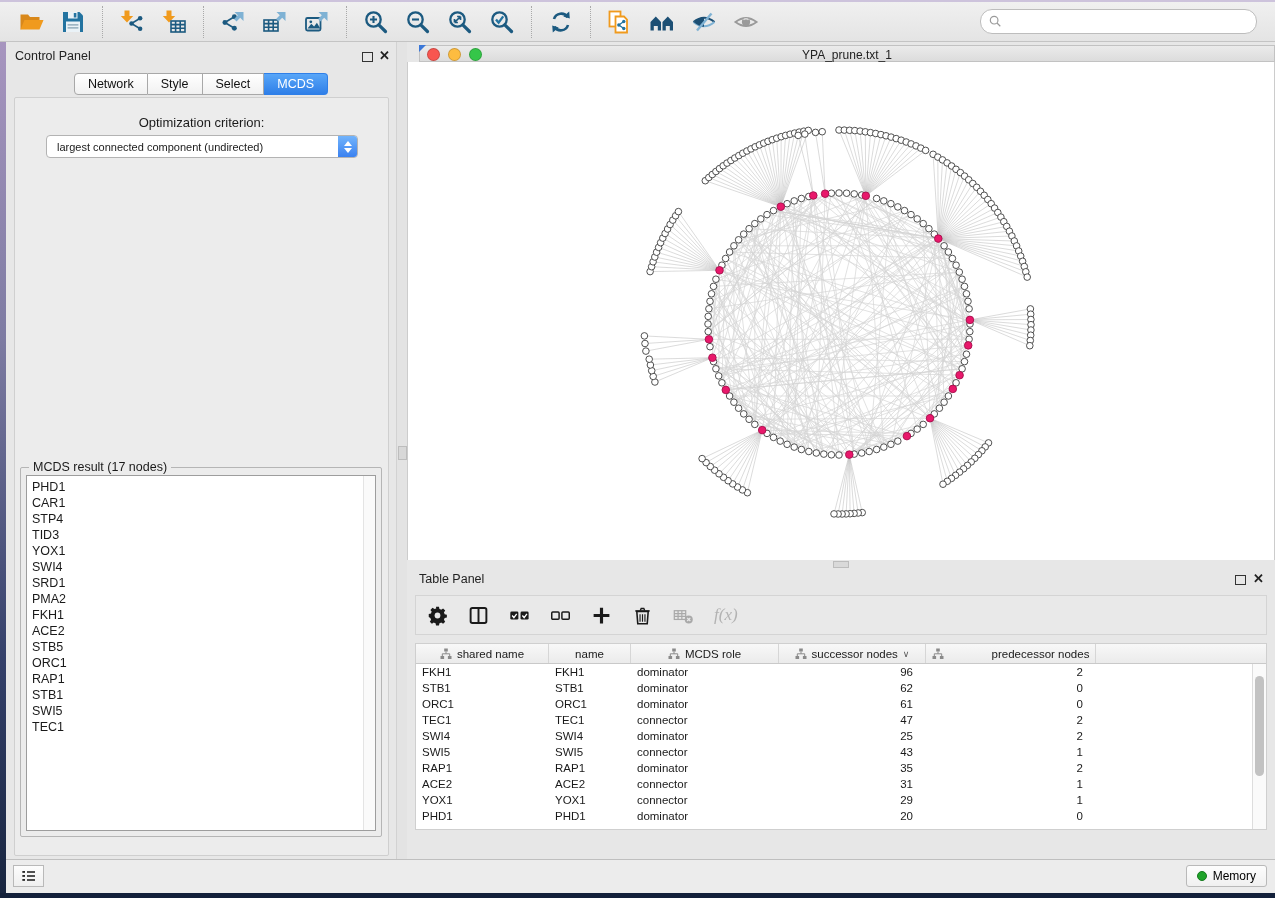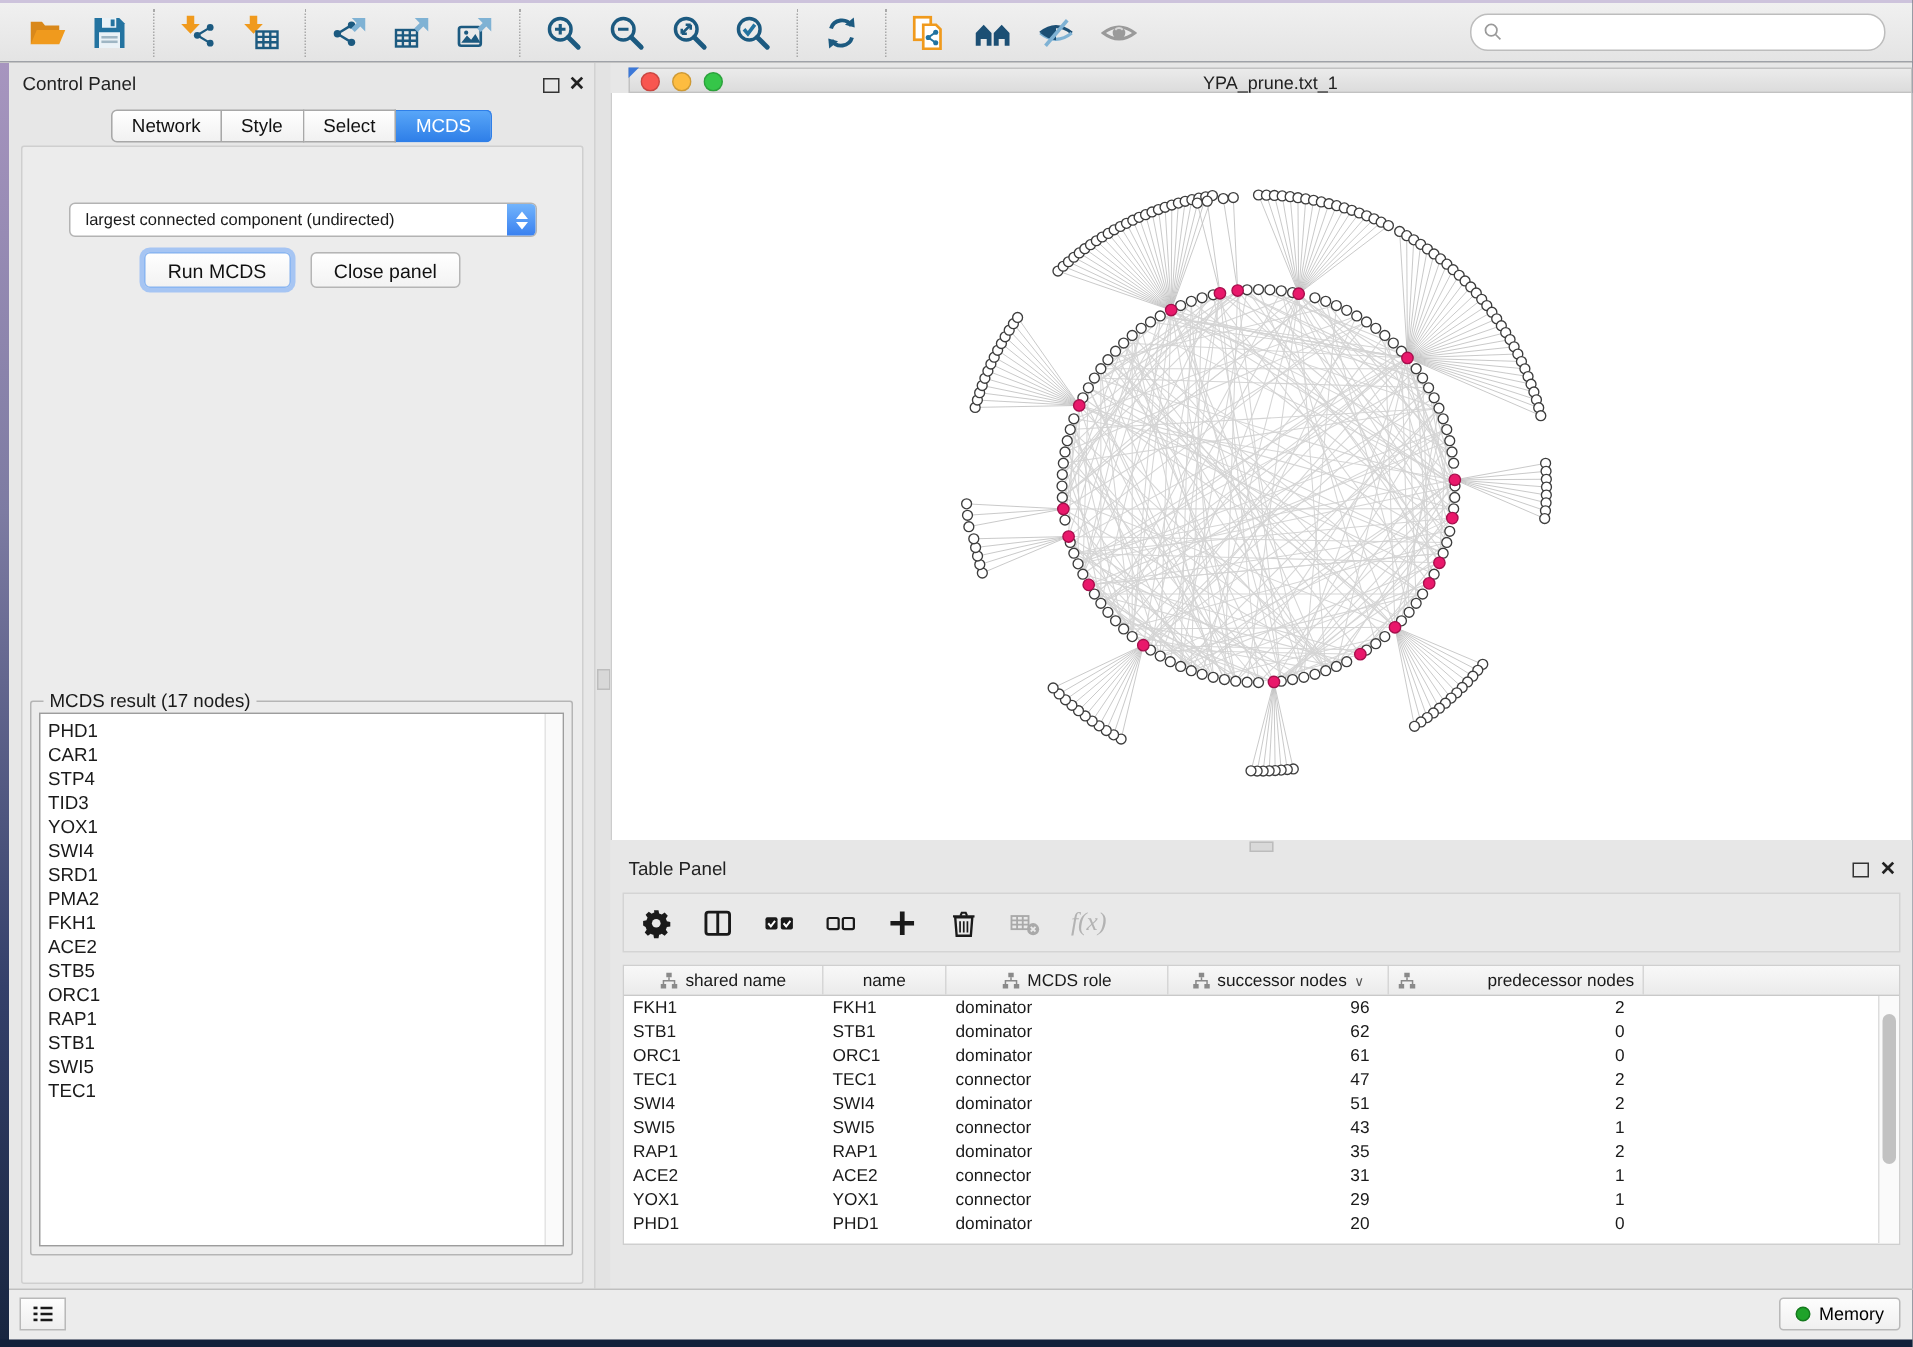--- a/index.html
+++ b/index.html
@@ -273,30 +273,27 @@
   <div class="abs panel-title" id="cp-title">Control Panel</div>
   <button class="abs win-btn" id="cp-float"><span class="float-glyph"></span></button>
   <button class="abs win-btn" id="cp-close"><span class="close-glyph">✕</span></button>
   <div class="abs" id="cp-tabs">
       <button class="seg-tab">Network</button>
       <button class="seg-tab">Style</button>
       <button class="seg-tab">Select</button>
       <button class="seg-tab active">MCDS</button>
     </div>
   <div class="abs" id="cp-content">
+    <div class="abs" id="opt-label">Optimization criterion:</div>
     <div class="abs" id="criterion">
       <span>largest connected component (undirected)</span>
       <span class="stepper">
           <span class="tri-up"></span>
           <span class="tri-down"></span>
         </span>
-    </div>
-    <div class="abs" id="btn-row">
-      <button class="push-btn" id="run-btn">Run MCDS</button>
-      <button class="push-btn" id="close-panel-btn">Close panel</button>
     </div>
     <div class="abs" id="mcds-fieldset">
       <span id="mcds-legend">MCDS result (17 nodes)</span>
       <div id="mcds-list">
         <div id="mcds-track"></div>
       <div>PHD1</div>
           <div>CAR1</div>
           <div>STP4</div>
           <div>TID3</div>
           <div>YOX1</div>
@@ -1104,21 +1101,21 @@
             <div class="tcell" style="width: 133px;">TEC1</div>
             <div class="tcell" style="width: 82px;">TEC1</div>
             <div class="tcell" style="width: 148px;">connector</div>
             <div class="tcell num" style="width: 147px;">47</div>
             <div class="tcell num" style="width: 170px;">2</div>
           </div>
           <div class="trow">
             <div class="tcell" style="width: 133px;">SWI4</div>
             <div class="tcell" style="width: 82px;">SWI4</div>
             <div class="tcell" style="width: 148px;">dominator</div>
-            <div class="tcell num" style="width: 147px;">51</div>
+            <div class="tcell num" style="width: 147px;">25</div>
             <div class="tcell num" style="width: 170px;">2</div>
           </div>
           <div class="trow">
             <div class="tcell" style="width: 133px;">SWI5</div>
             <div class="tcell" style="width: 82px;">SWI5</div>
             <div class="tcell" style="width: 148px;">connector</div>
             <div class="tcell num" style="width: 147px;">43</div>
             <div class="tcell num" style="width: 170px;">1</div>
           </div>
           <div class="trow">

